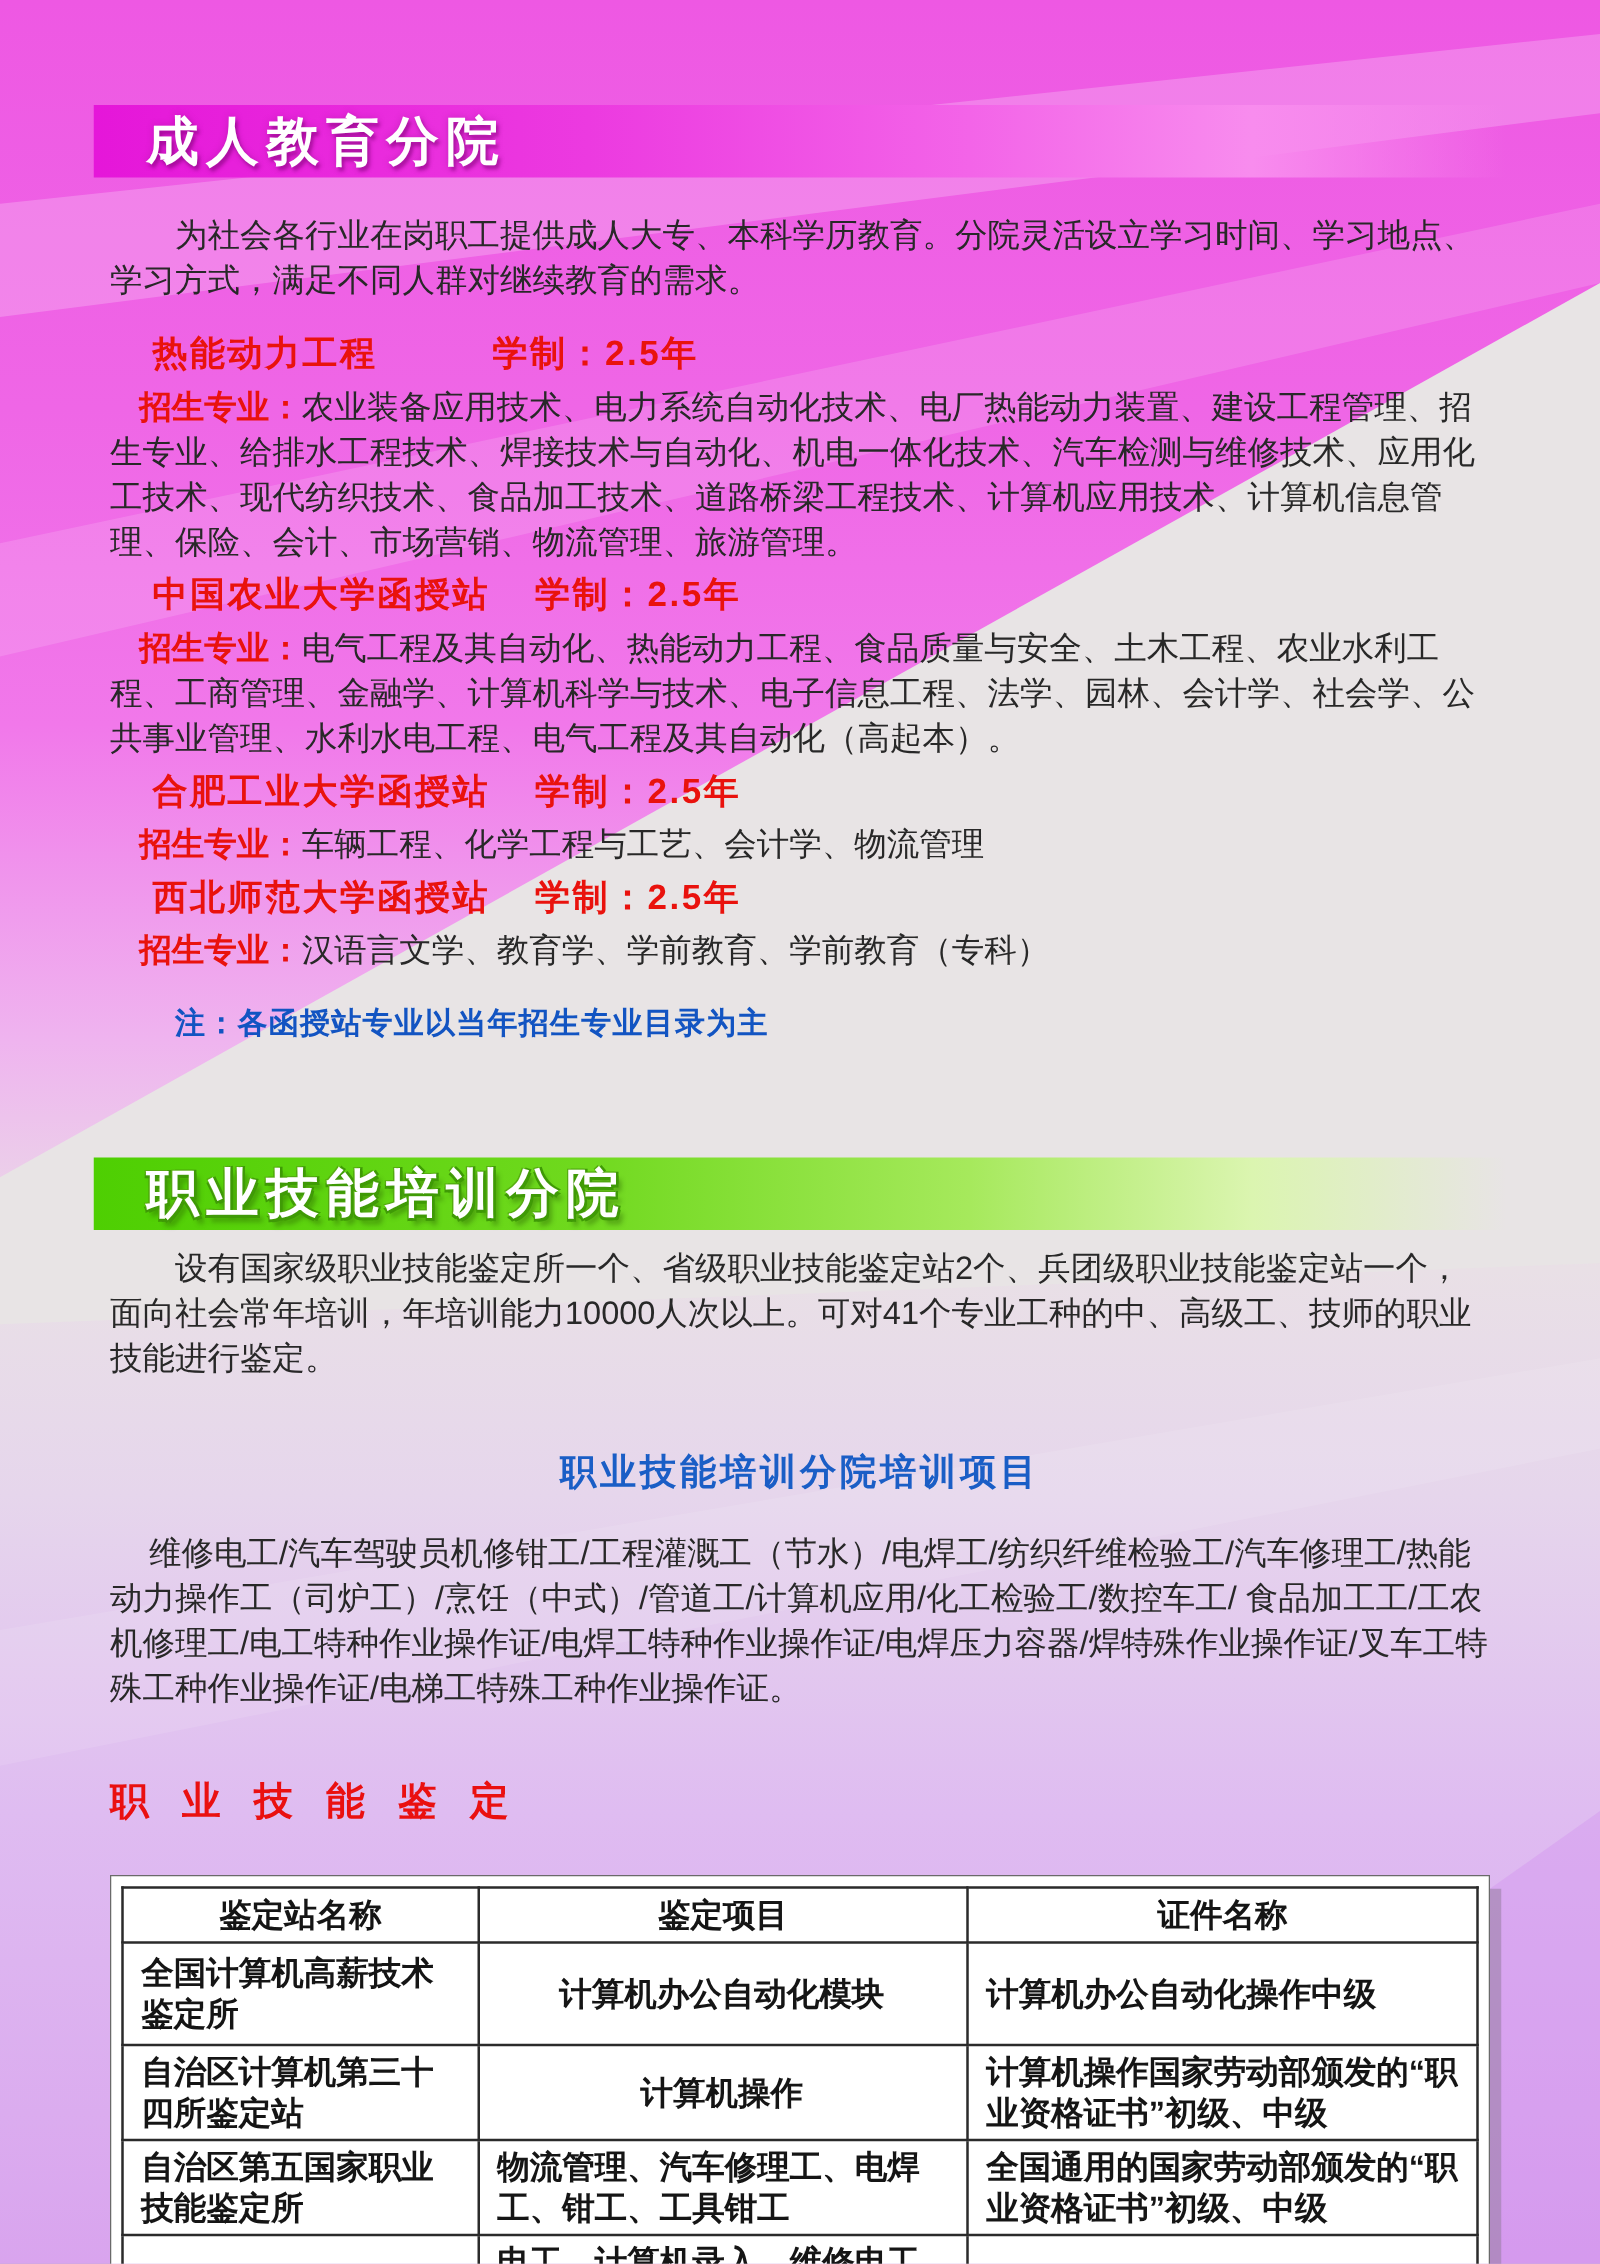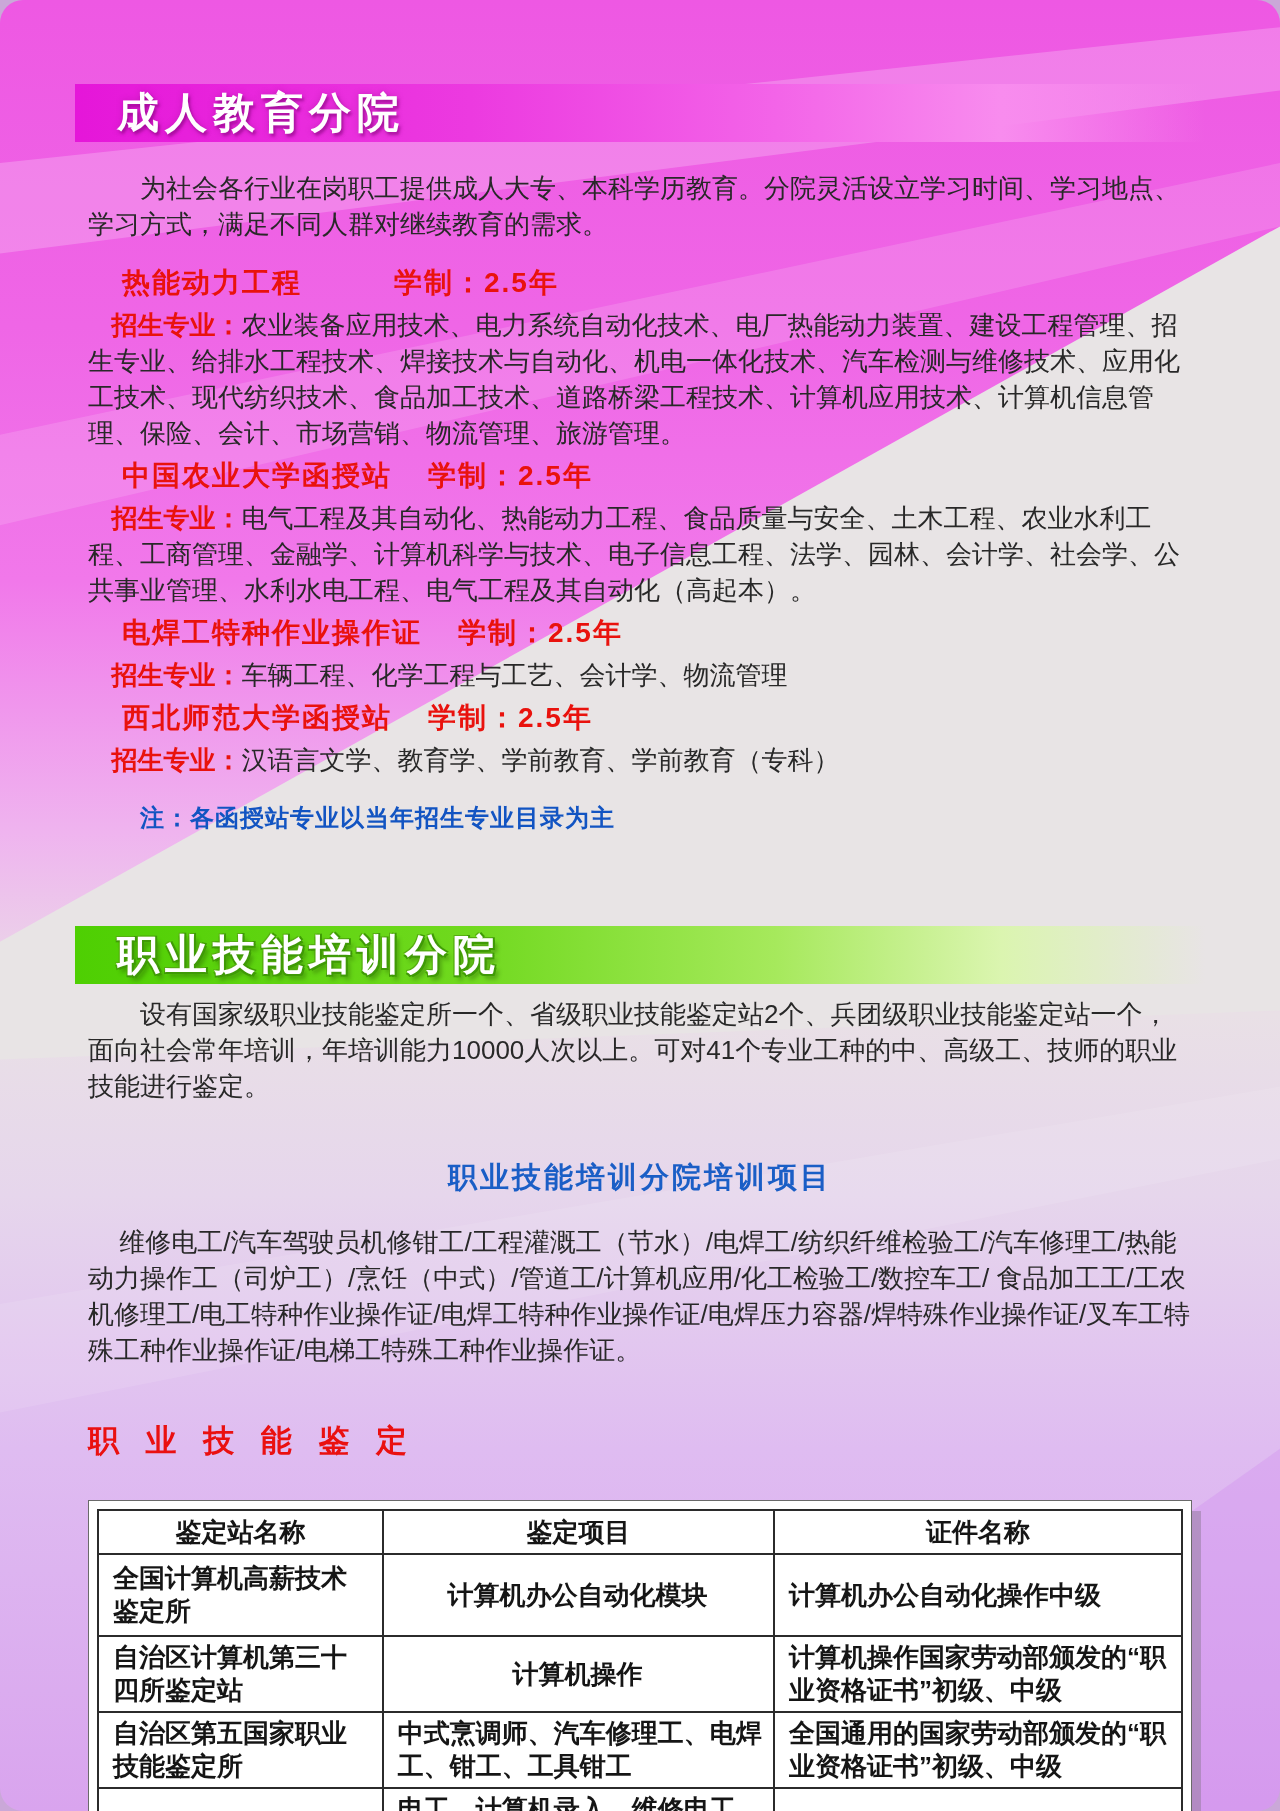--- a/index.html
+++ b/index.html
@@ -2,21 +2,20 @@
 <html><head>
 <meta charset="utf-8">
 <style>
   html,body{margin:0;padding:0;background:#caa8d8;}
   .page{
     position:relative;
     width:1280px;height:1811px;
     overflow:hidden;
     font-family:"Liberation Sans","DejaVu Sans",sans-serif;
     color:#282828;
-    border-radius:23px;
   }
   
   .bg{position:absolute;inset:0;}
   .bg-base{
     background:linear-gradient(180deg,
       #ee58e3 0%, #ef66e6 18%, #f178ea 32%,
       #efb4ef 46%, #e9e0e6 56%, #e6d6ec 66%,
       #dfbcf1 80%, #d9a4ee 100%);
   }
   .bg-streak1{background:rgba(255,255,255,.22);clip-path:polygon(0 9%,100% 1.5%,100% 5%,0 14%);}
@@ -115,21 +114,21 @@
 
     <div>
       <div class="sec-head">
         <span class="sec-title">中国农业大学函授站</span><span class="sec-duration">学制：2.5年</span>
       </div>
       <p class="para majors"><span class="majors-label">招生专业：</span><span>电气工程及其自动化、热能动力工程、食品质量与安全、土木工程、农业水利工程、工商管理、金融学、计算机科学与技术、电子信息工程、法学、园林、会计学、社会学、公共事业管理、水利水电工程、电气工程及其自动化（高起本）。</span></p>
     </div>
 
     <div>
       <div class="sec-head">
-        <span class="sec-title">电焊工特种作业操作证</span><span class="sec-duration">学制：2.5年</span>
+        <span class="sec-title">合肥工业大学函授站</span><span class="sec-duration">学制：2.5年</span>
       </div>
       <p class="para majors"><span class="majors-label">招生专业：</span><span>车辆工程、化学工程与工艺、会计学、物流管理</span></p>
     </div>
 
     <div>
       <div class="sec-head">
         <span class="sec-title">西北师范大学函授站</span><span class="sec-duration">学制：2.5年</span>
       </div>
       <p class="para majors"><span class="majors-label">招生专业：</span><span>汉语言文学、教育学、学前教育、学前教育（专科）</span></p>
     </div>
@@ -161,21 +160,21 @@
           <td class="c">计算机办公自动化模块</td>
           <td>计算机办公自动化操作中级</td>
         </tr>
         <tr class="r2">
           <td>自治区计算机第三十四所鉴定站</td>
           <td class="c">计算机操作</td>
           <td>计算机操作国家劳动部颁发的“职业资格证书”初级、中级</td>
         </tr>
         <tr class="r3">
           <td>自治区第五国家职业技能鉴定所</td>
-          <td>中式烹调师、汽车修理工、电焊工、钳工、工具钳工</td>
+          <td>物流管理、汽车修理工、电焊工、钳工、工具钳工</td>
           <td>全国通用的国家劳动部颁发的“职业资格证书”初级、中级</td>
         </tr>
         <tr class="r4">
           <td>新疆生产建设兵团第一国家职业技能鉴定所</td>
           <td>电工、计算机录入、维修电工、家电维修工、（电梯工、充电工）、管道工、钳工、锅炉水质化验工、汽车维修、汽车驾驶员、泵站操作工、锅炉操作工、中式烹调师、中式面点师、热力司炉工、纺织纤维检验工、化工总控工</td>
           <td>全国通用的国家劳动部颁发的“职业资格证书”初级、中级、高级</td>
         </tr>
         </tbody>
       </table>
     </div>

